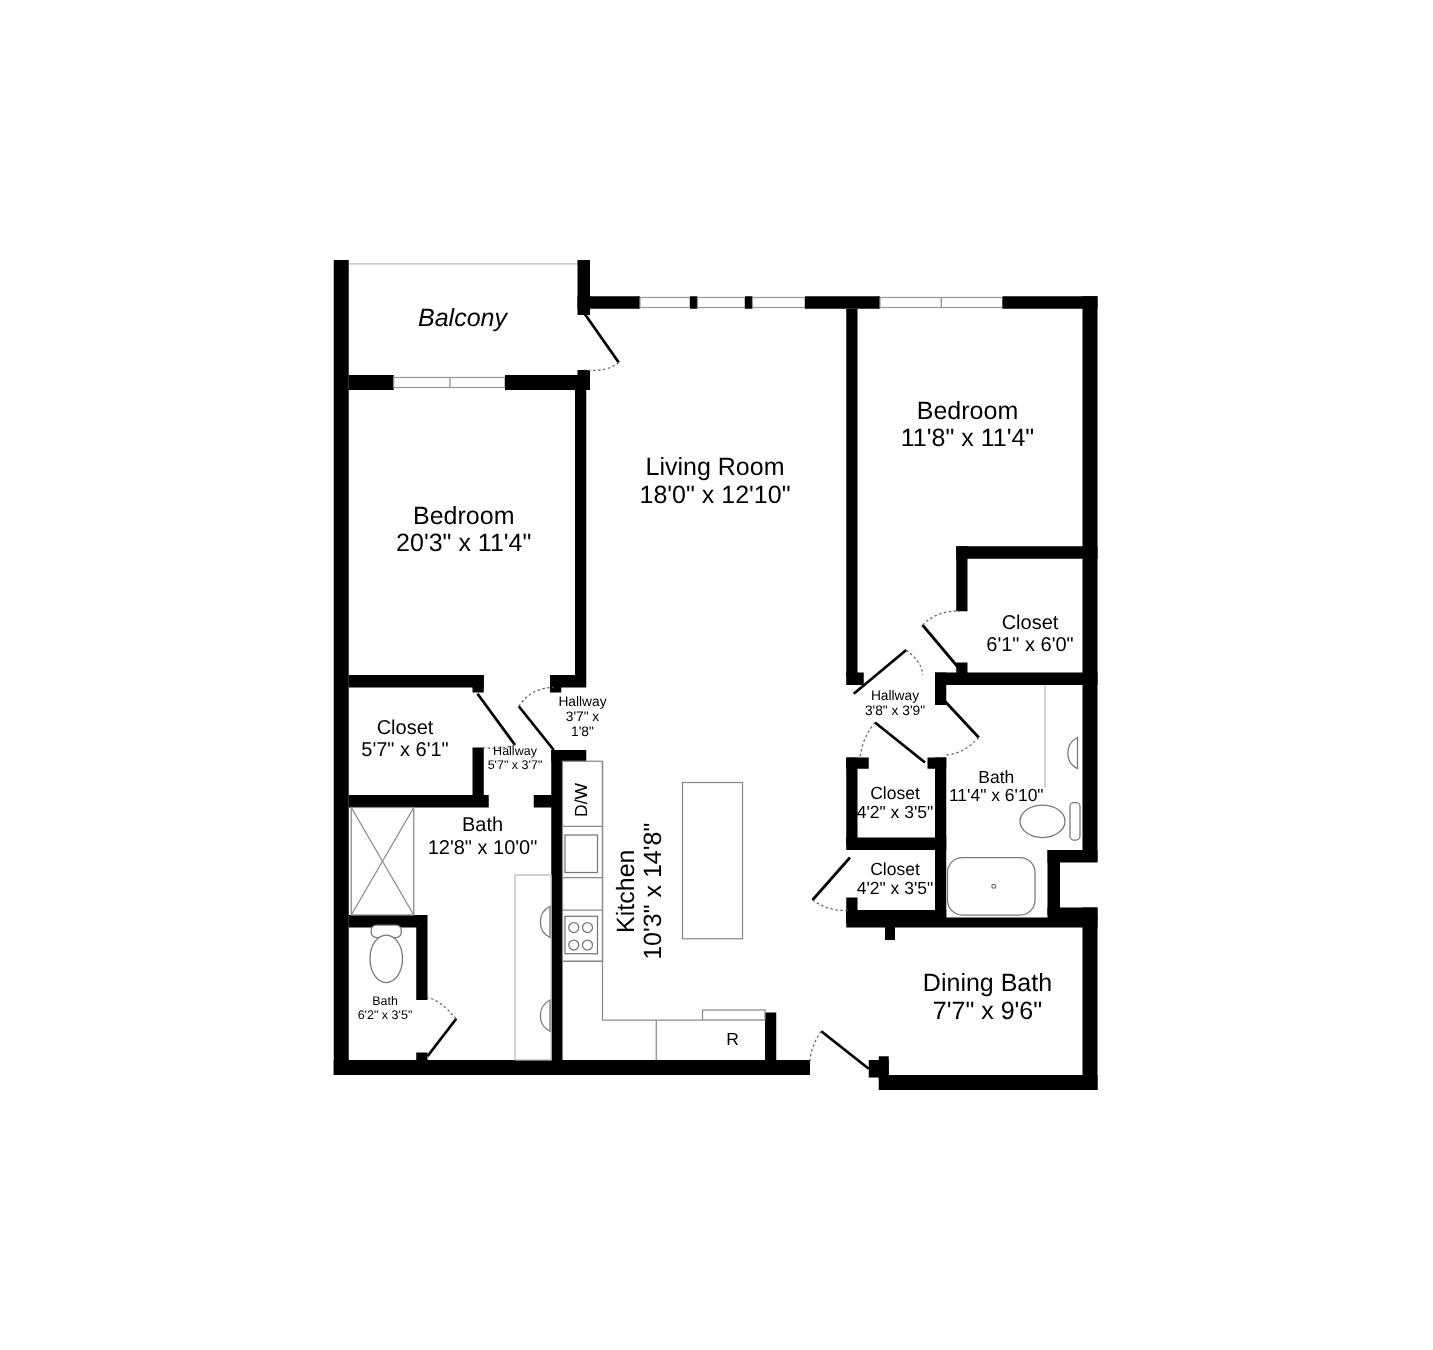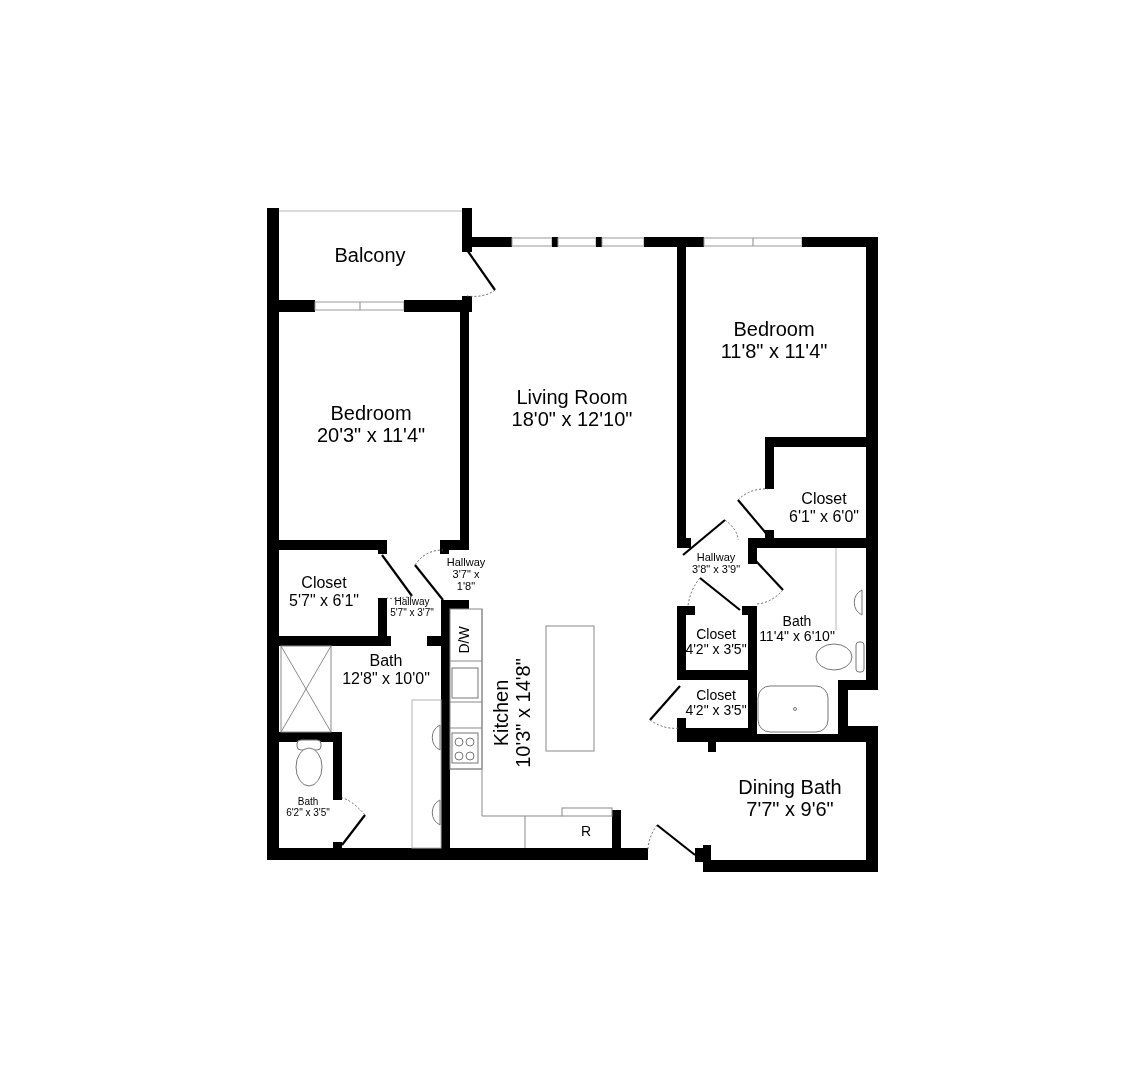--- a/index.html
+++ b/index.html
@@ -166,25 +166,25 @@
 
     <line class="thin2" x1="836" y1="548" x2="836" y2="630"></line>
     <path class="fixture" d="M862 590 A14 14 0 0 0 862 615 Z"></path>
     <ellipse class="fixture" cx="834" cy="657" rx="18" ry="13"></ellipse>
     <rect class="fixture" x="856" y="642" width="8" height="30" rx="3"></rect>
     <rect class="fixture" x="758" y="686" width="70" height="46" rx="12"></rect>
     <circle class="fixture" cx="795" cy="709" r="1.5"></circle>
   </g>
 </svg>
 
-<div class="label lg" style="left:370px; top:244px;">
+<div class="label lg" style="left:370px; top:244px;font-style:italic;">
   <div>Balcony</div>
 </div>
 
-<div class="label lg" style="left:572px; top:386px;">
+<div class="label lg" style="left:572px; top:363px;">
   <div>Living Room</div>
   <div>18'0" x 12'10"</div>
 </div>
 
 <div class="label lg" style="left:371px; top:402px;">
   <div>Bedroom</div>
   <div>20'3" x 11'4"</div>
 </div>
 
 <div class="label lg" style="left:774px; top:318px;">

